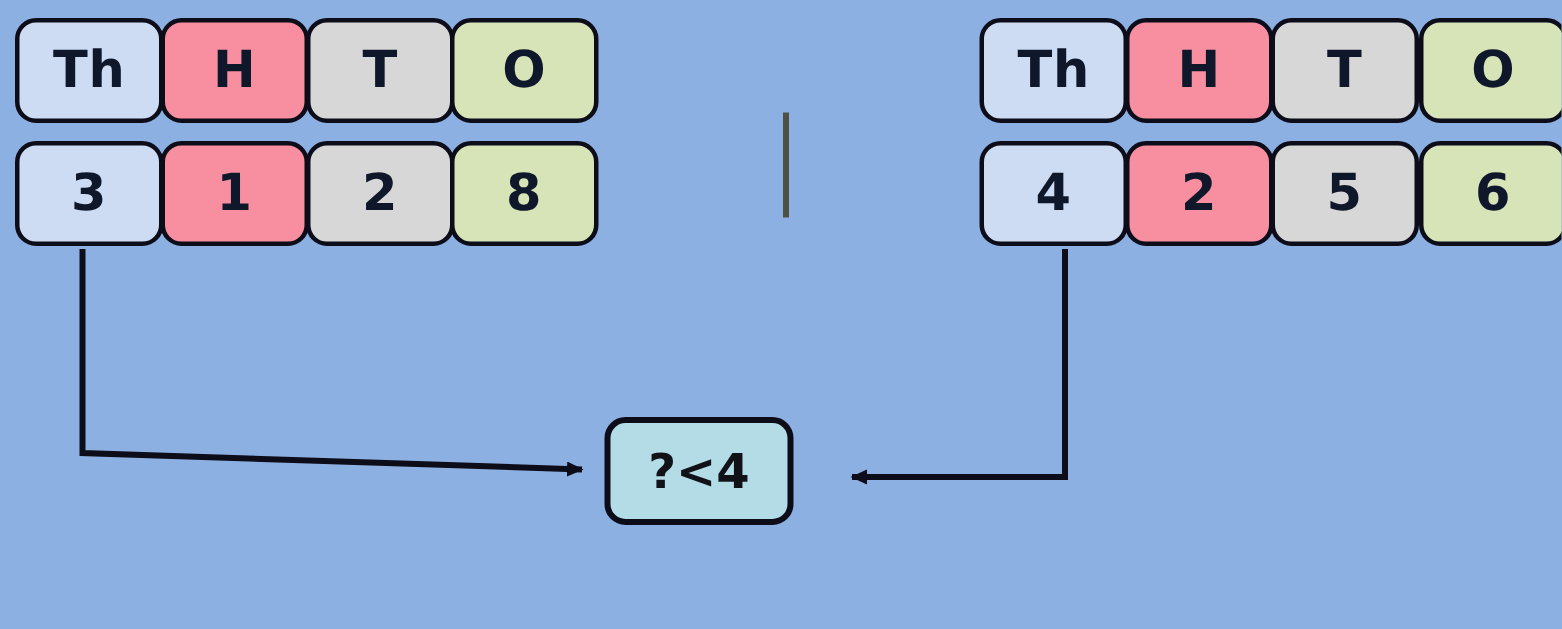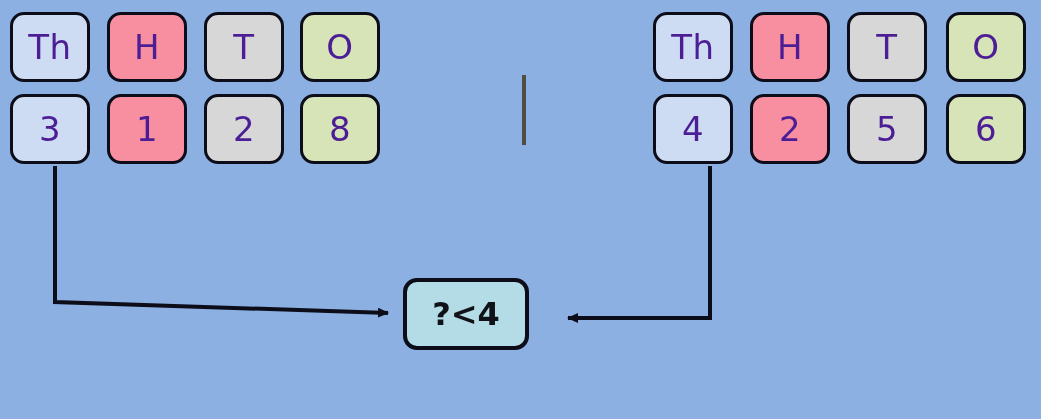--- a/index.html
+++ b/index.html
@@ -13,30 +13,30 @@
   #stage {
     position: relative;
     width: 1041px;
     height: 419px;
     background: #8cb0e2;
     overflow: hidden;
   }
   .card {
     position: absolute;
     box-sizing: border-box;
-    width: 80px;
+    width: 99px;
     height: 70px;
     border: 3px solid #0d0d1a;
     border-radius: 14px;
     display: flex;
     align-items: center;
     justify-content: center;
     font-size: 34px;
-    font-weight: normal;
-    color: #4c1d95;
+    font-weight: bold;
+    color: #0f172a;
     letter-spacing: 0.5px;
     line-height: 1;
   }
   .card.blue  { background: #cddcf2; }
   .card.pink  { background: #f78fa0; }
   .card.gray  { background: #d7d7d7; }
   .card.green { background: #d6e4b8; }
 
   .separator {
     position: absolute;

